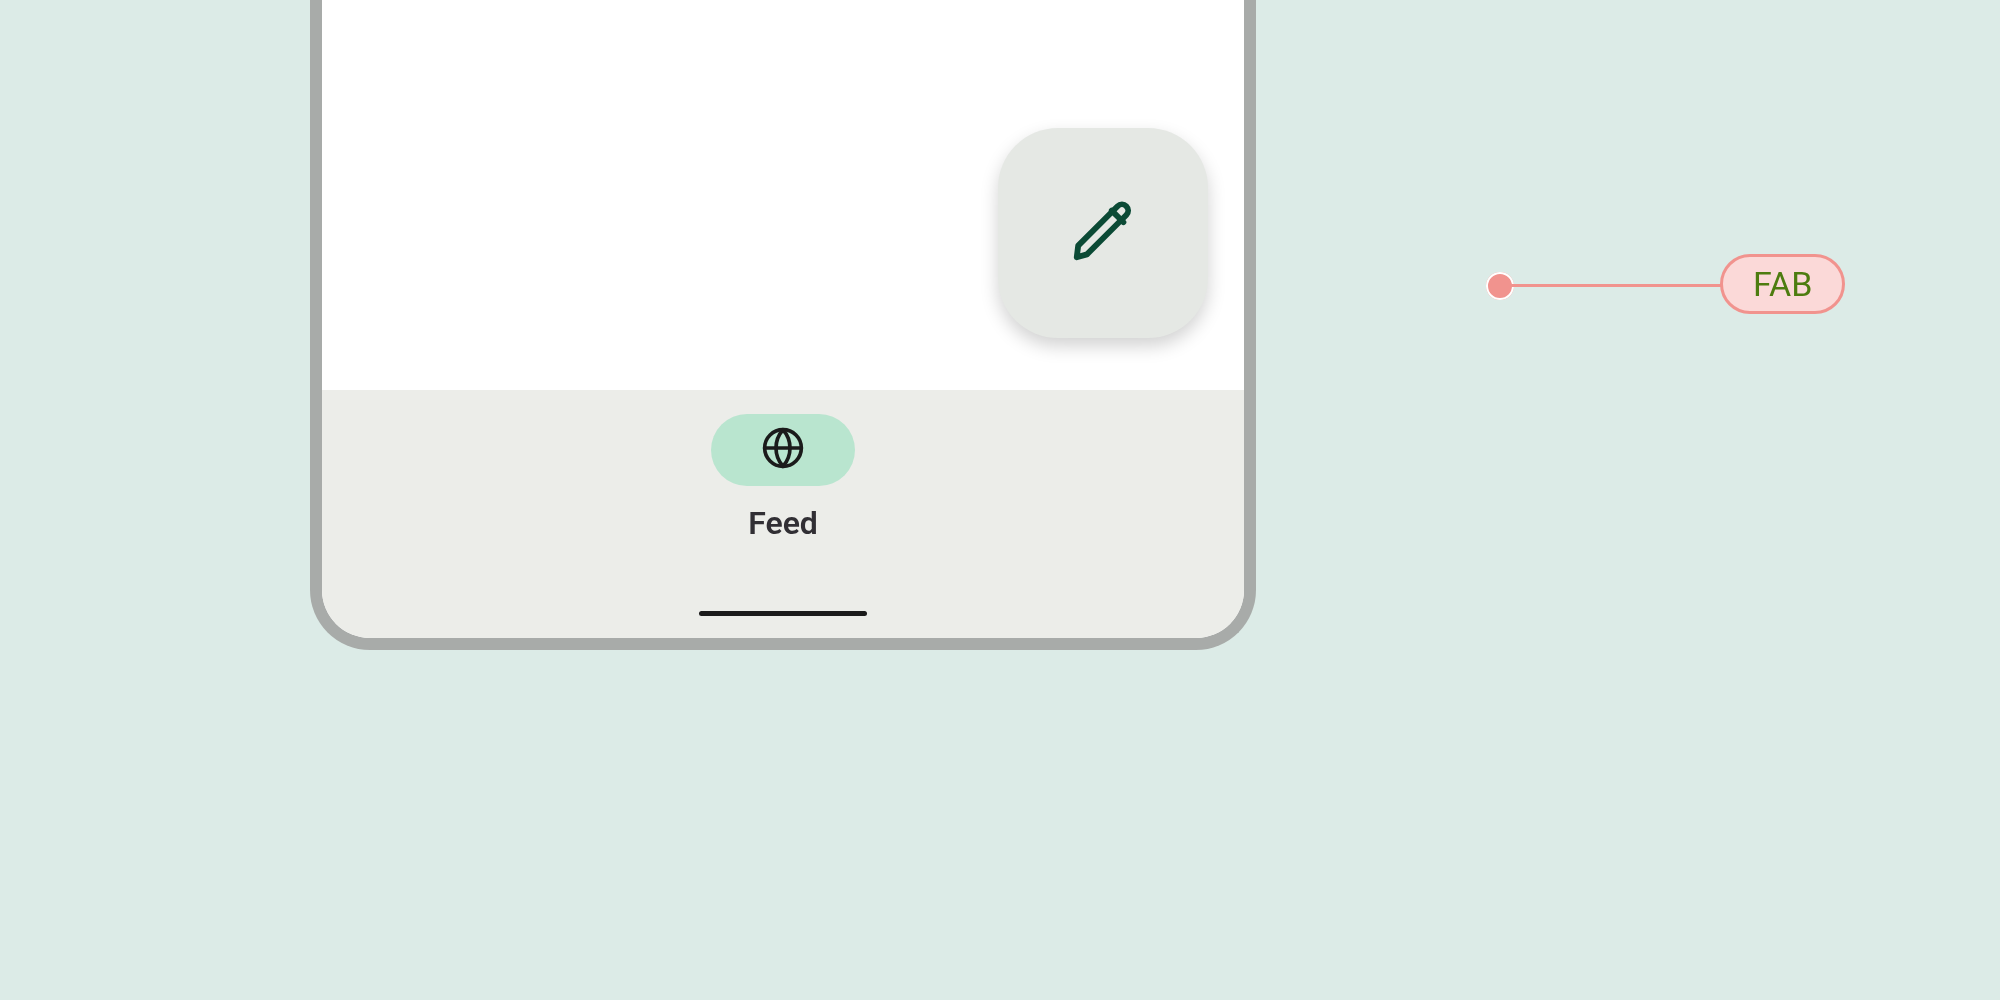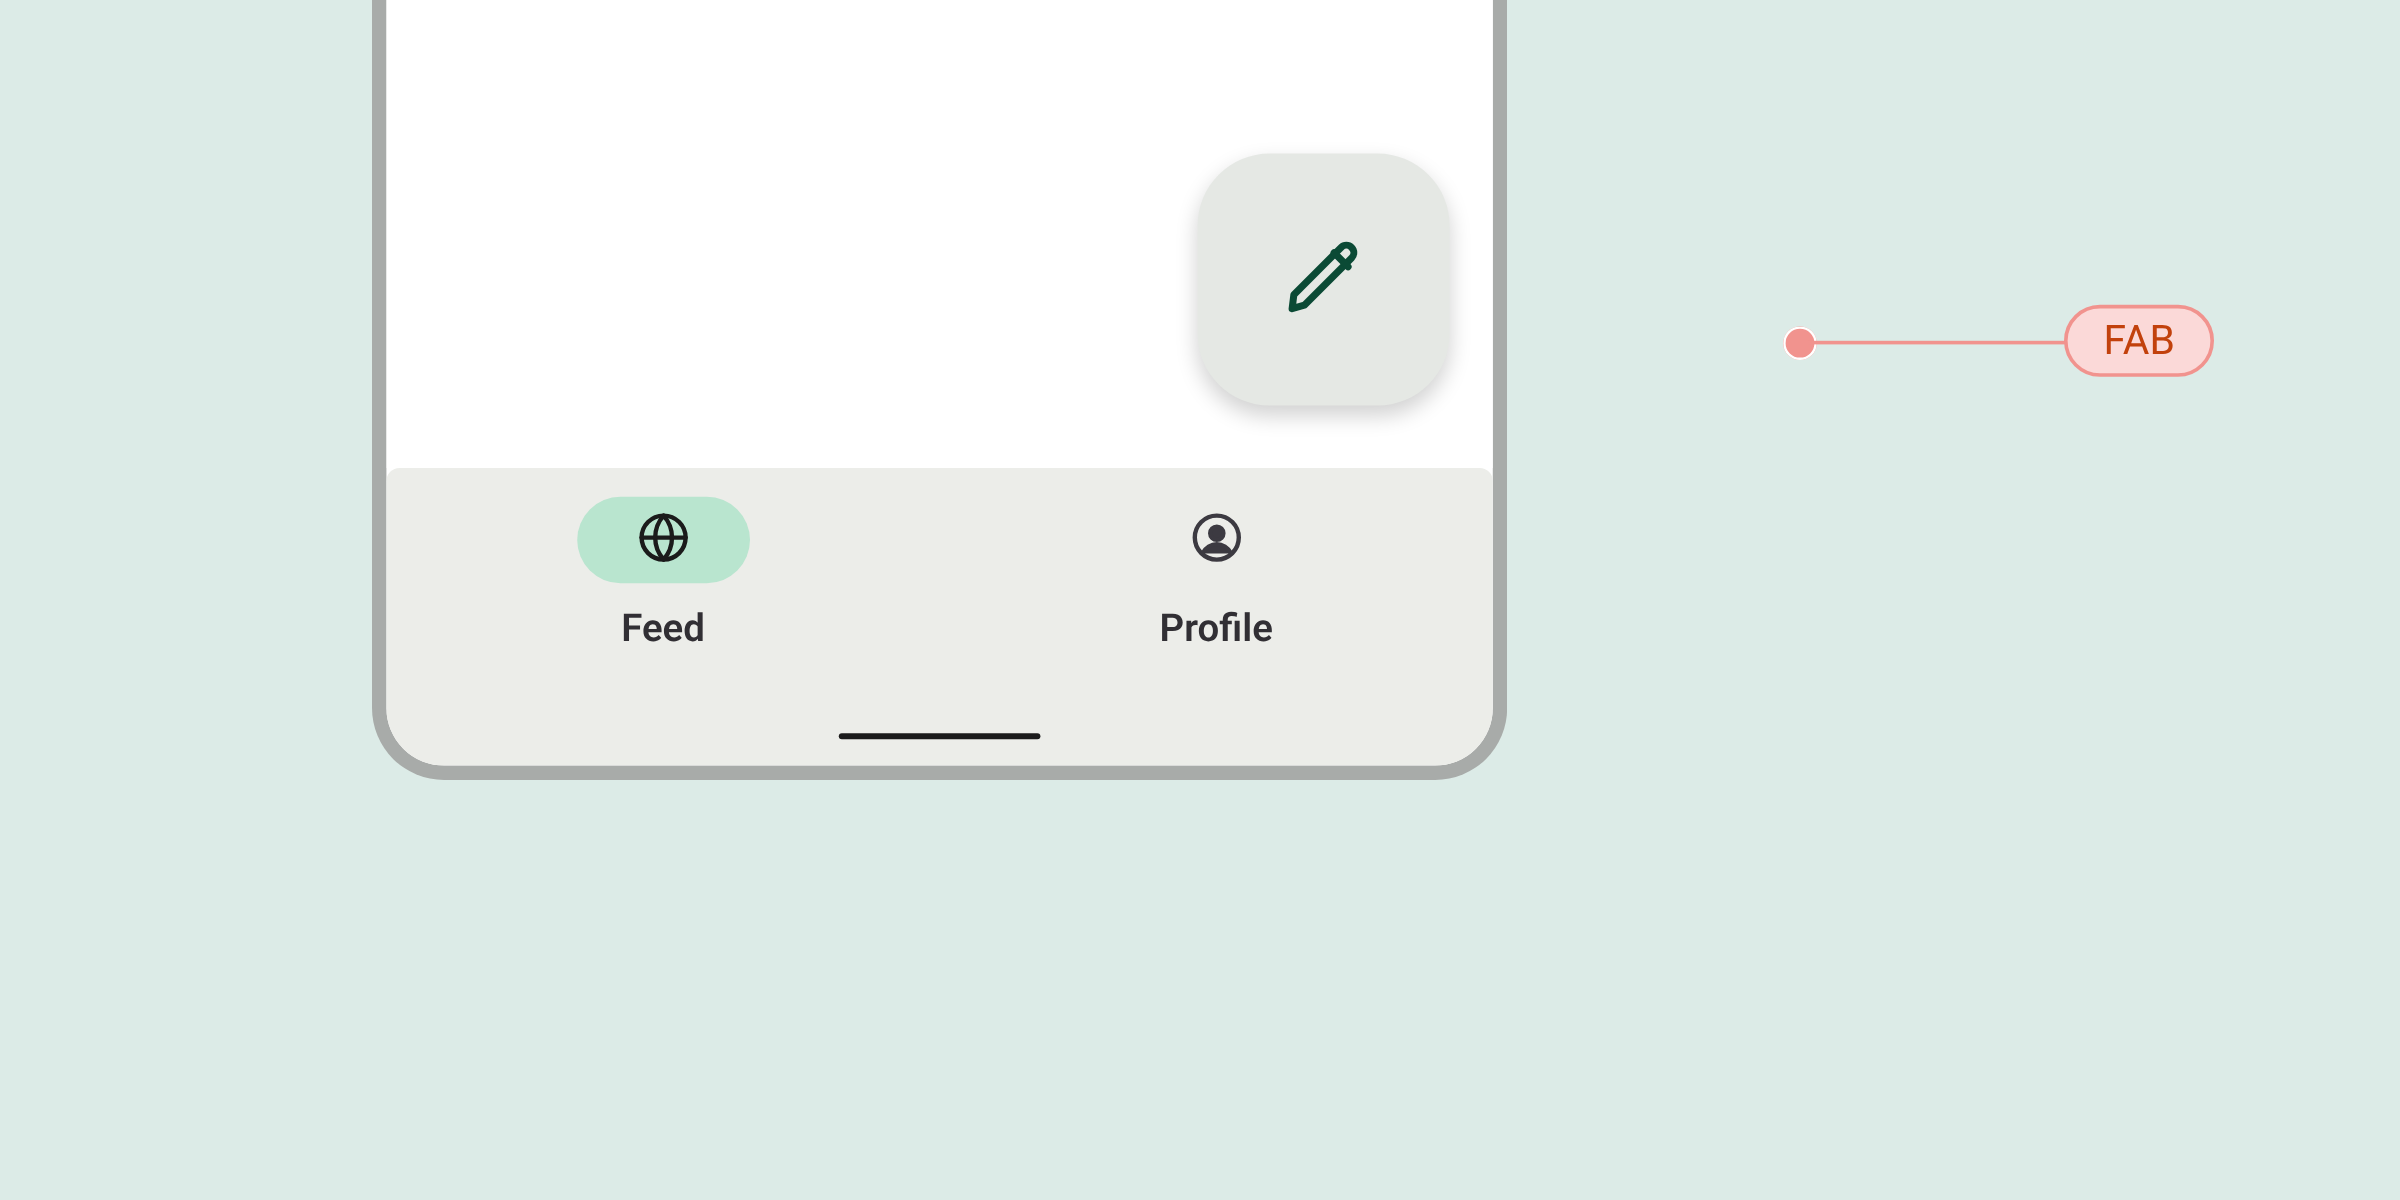--- a/index.html
+++ b/index.html
@@ -52,21 +52,20 @@
   .bottom-nav {
     position: absolute;
     left: 0; right: 0; bottom: 0;
     height: 248px;
     background: #ecede9;
     display: flex;
     justify-content: space-around;
     align-items: flex-start;
     padding-top: 24px;
     box-sizing: border-box;
-    border-radius: 11px;
   }
 
   .nav-item {
     display: flex;
     flex-direction: column;
     align-items: center;
     gap: 18px;
     cursor: pointer;
     width: 260px;
   }
@@ -111,21 +110,21 @@
     height: 3px;
     background: #f1938e;
   }
   .annot-pill {
     position: absolute;
     background: #fbd9d8;
     border: 3px solid #f1938e;
     border-radius: 999px;
     padding: 10px 30px;
     font-size: 34px;
-    color: #c2410c;
+    color: #4d7c0f;
     line-height: 1;
   }
 </style>
 </head>
 <body>
 
 <div class="device-frame">
 
   <div class="content-area"></div>
 
@@ -147,32 +146,20 @@
             <circle cx="12" cy="12" r="10"></circle>
             <path d="M2 12h20"></path>
             <path d="M12 2a15 15 0 0 1 0 20a15 15 0 0 1 0-20z"></path>
           </svg>
         </span>
       </div>
       <span class="nav-label">Feed</span>
     </div>
 
 
-    <div class="nav-item">
-      <div class="icon-pill">
-        <span>
-          <svg viewBox="0 0 24 24" fill="none" stroke="#3c3a41" stroke-width="2" stroke-linecap="round" stroke-linejoin="round">
-            <circle cx="12" cy="12" r="10"></circle>
-            <circle cx="12" cy="10" r="3" fill="#3c3a41"></circle>
-            <path d="M5.5 19.2c1.4-2.6 4-4.2 6.5-4.2s5.1 1.6 6.5 4.2" fill="#3c3a41"></path>
-          </svg>
-        </span>
-      </div>
-      <span class="nav-label">Profile</span>
-    </div>
 
   </div>
 
   <div class="handle"></div>
 </div>
 
 <div class="annot-dot" style="left:1486px; top:272px;"></div>
 <div class="annot-line" style="left:1506px; top:284px; width:222px;"></div>
 <div class="annot-pill" style="left:1720px; top:254px;">
   <span>FAB</span>

